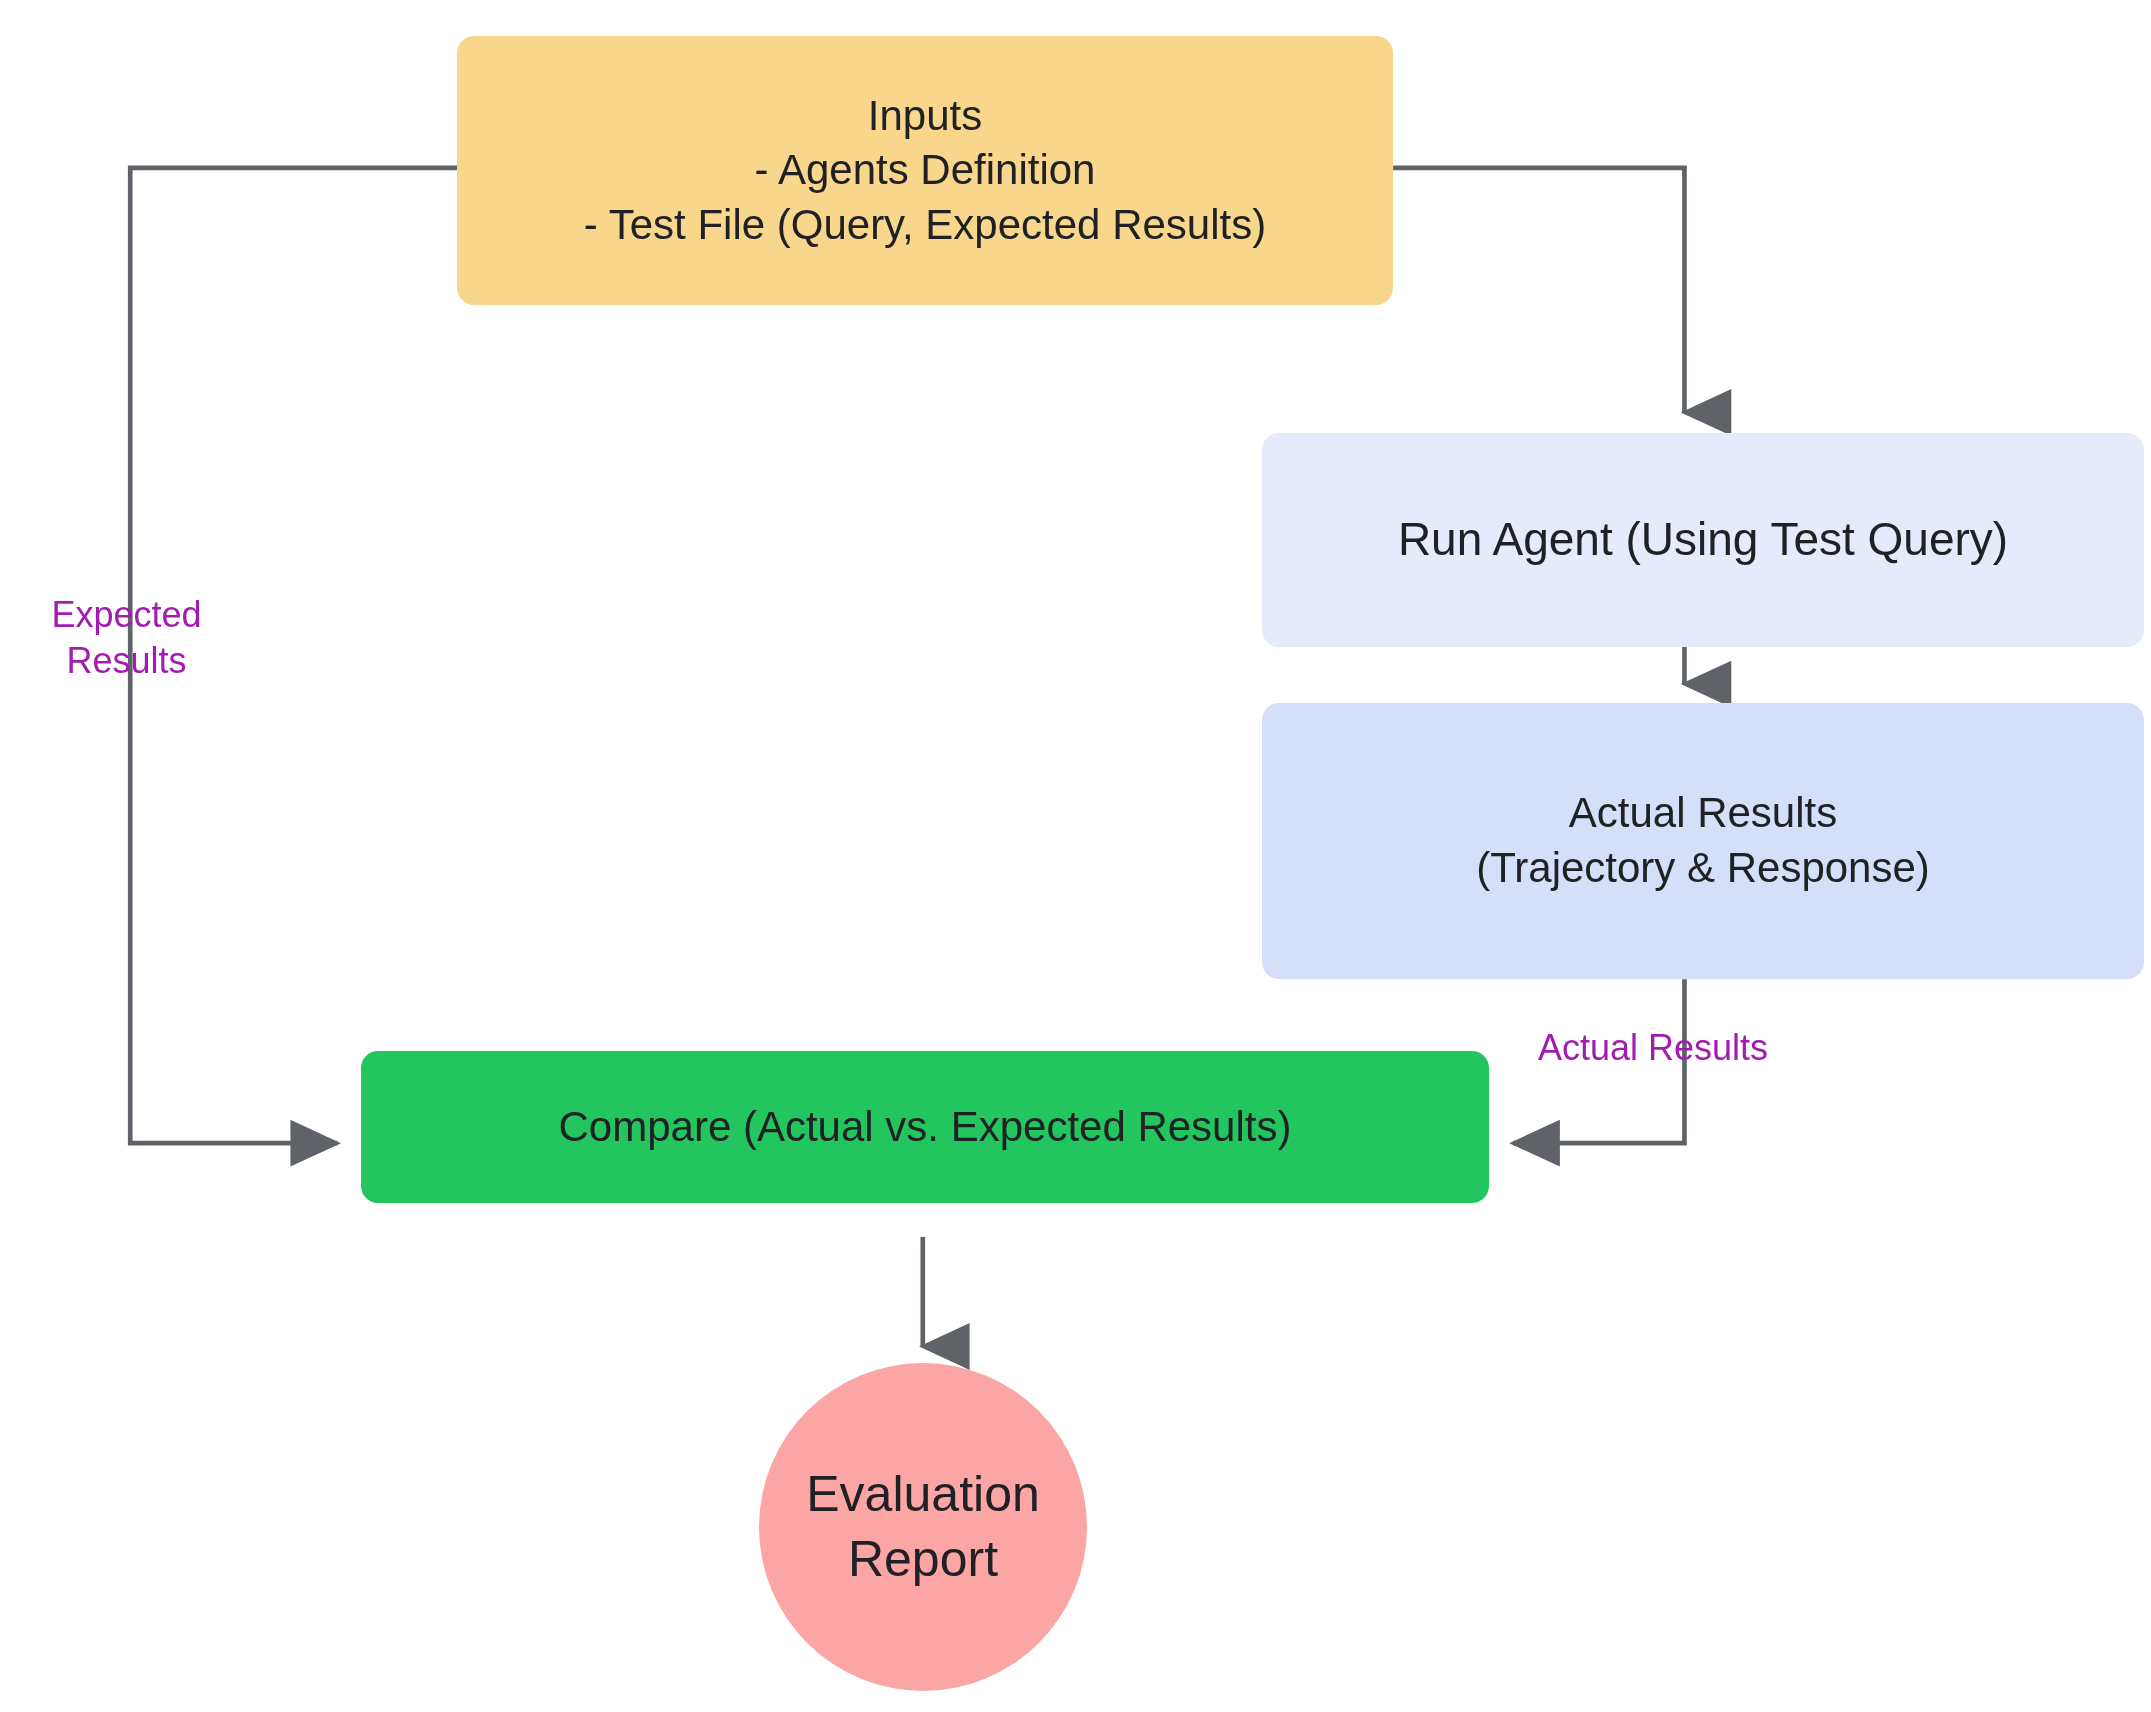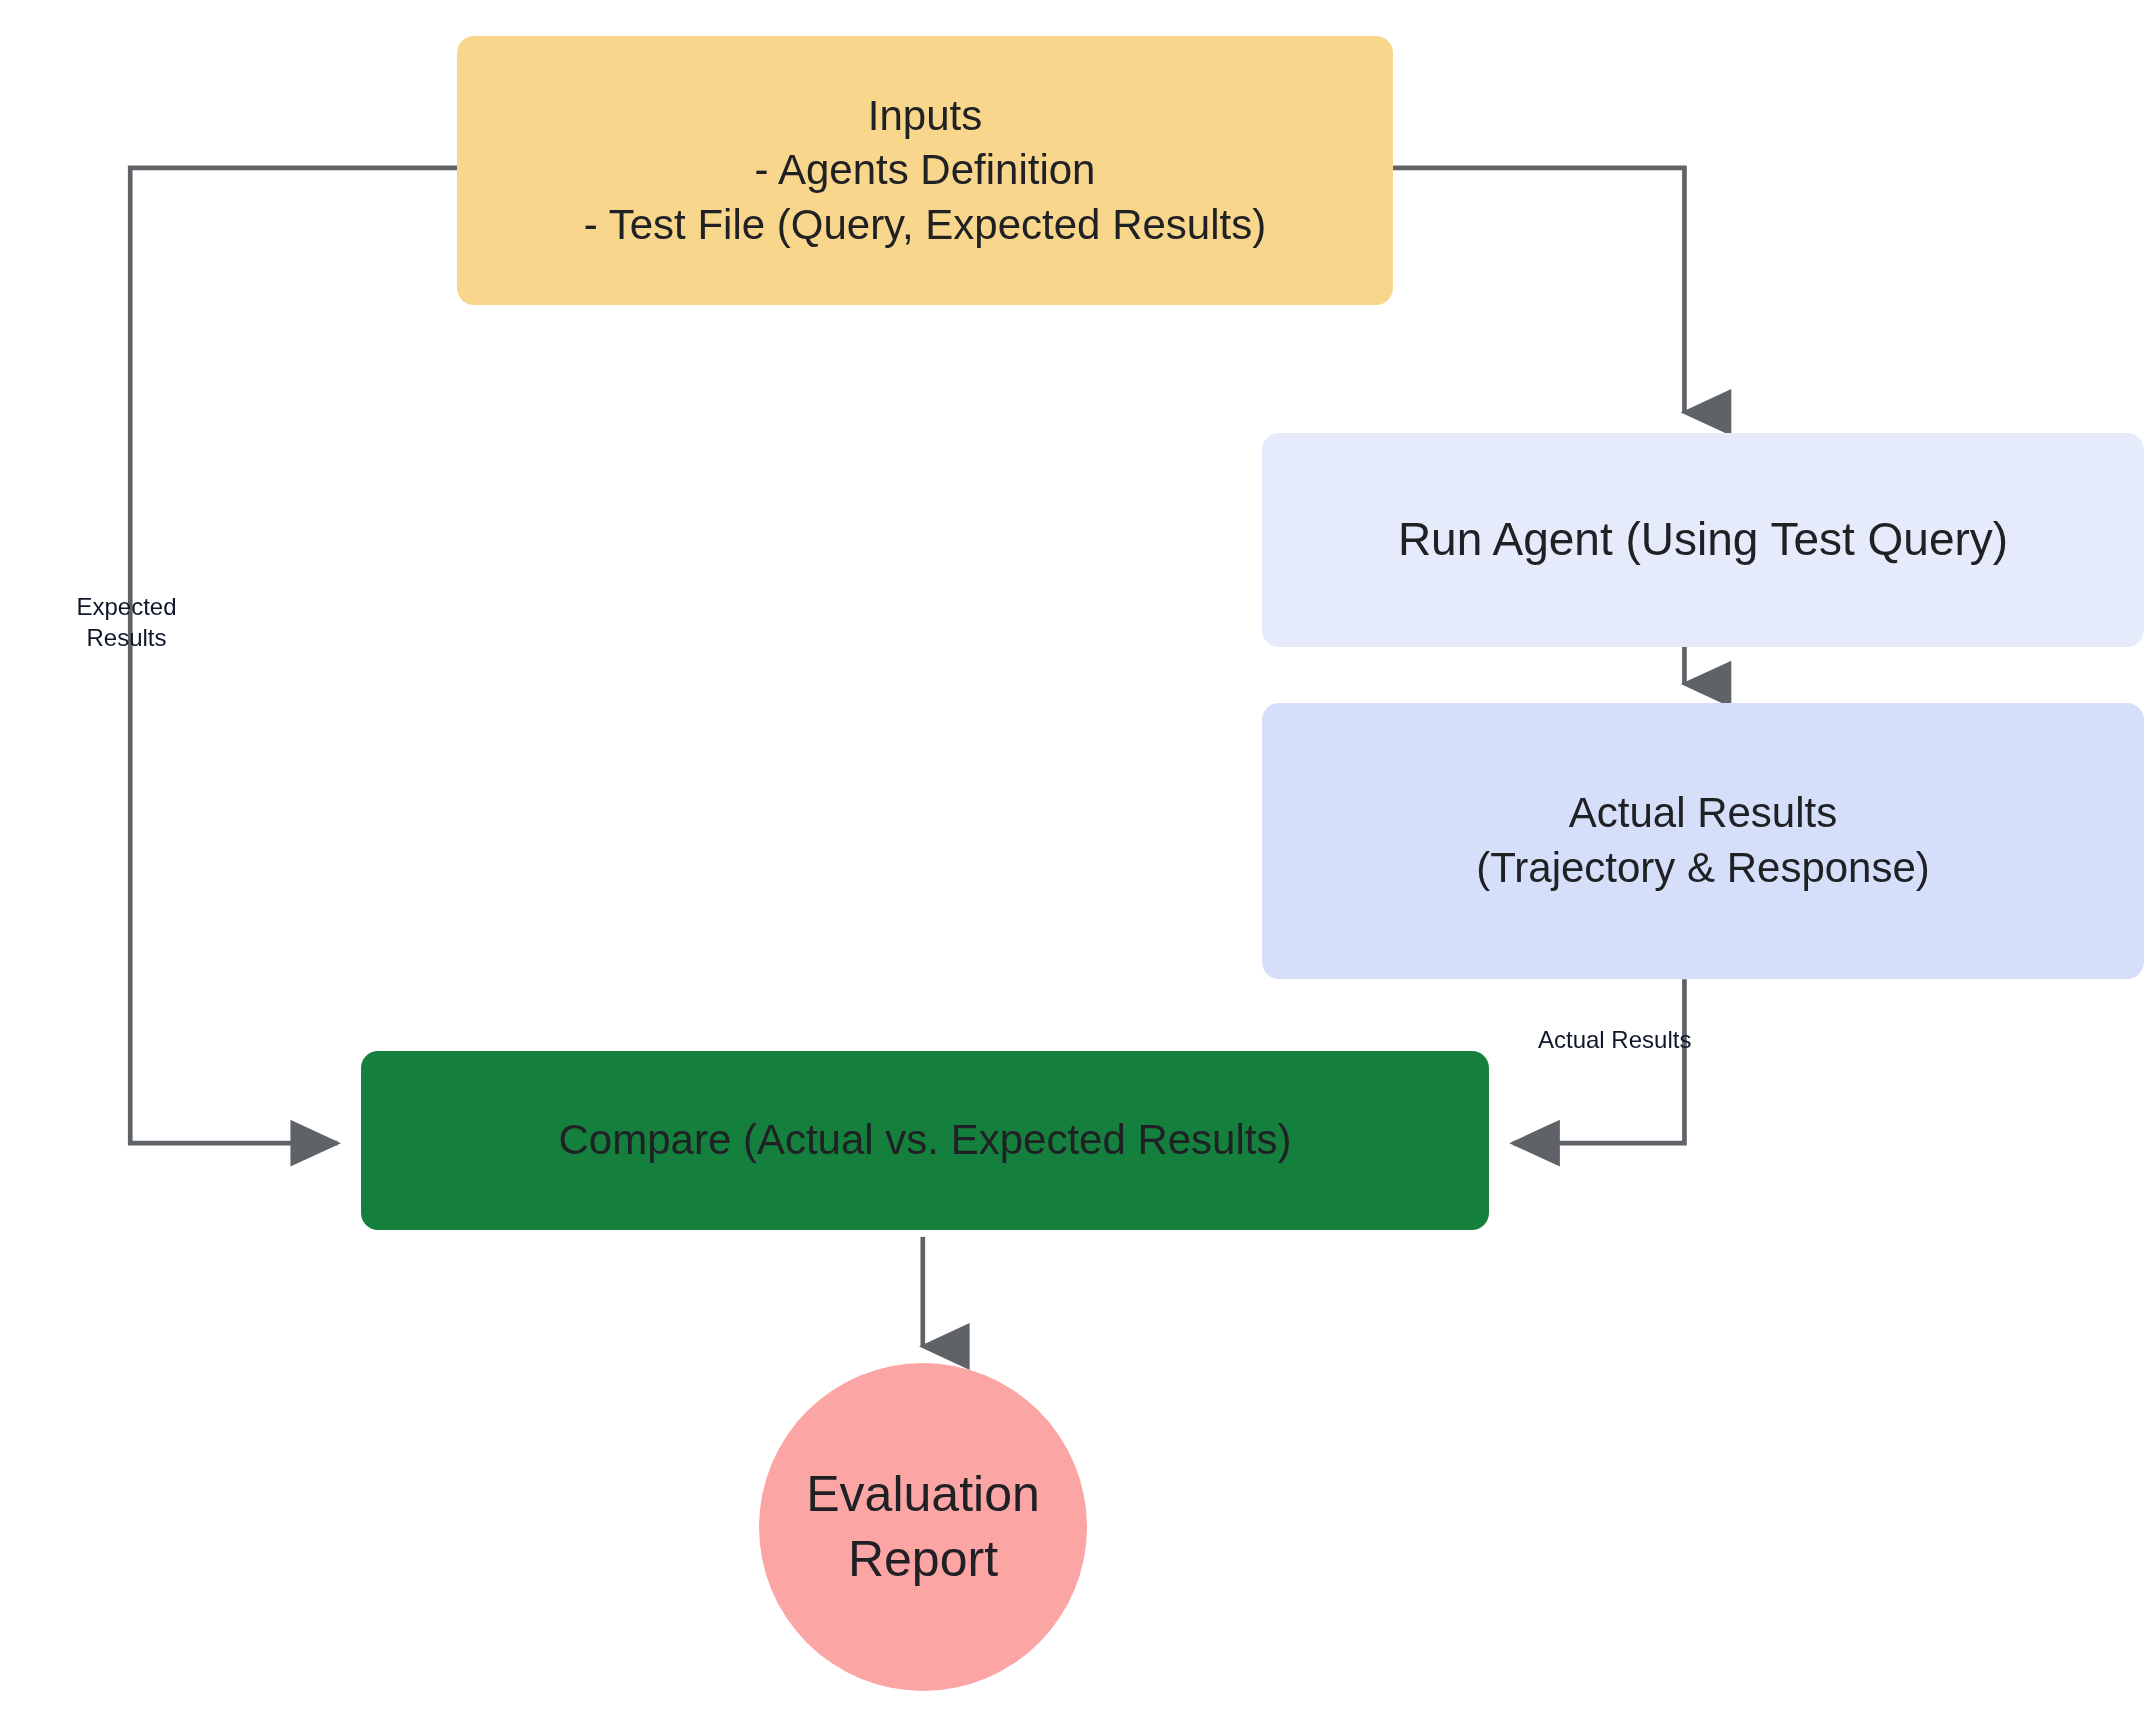--- a/index.html
+++ b/index.html
@@ -68,37 +68,37 @@
     width: 882px;
     height: 276px;
     background: #d5dffa;
     font-size: 42px;
   }
   
   #node-compare {
     left: 361px;
     top: 1051px;
     width: 1128px;
-    height: 179px;
-    background: #15803d;
+    height: 152px;
+    background: #22c55e;
     font-size: 42px;
   }
   
   #node-evaluation-report {
     left: 759px;
     top: 1363px;
     width: 328px;
     height: 328px;
     background: #fca5a5;
     font-size: 50px;
   }
   .edge-label {
     position: absolute;
-    color: #0f172a;
-    font-size: 24px;
+    color: #a21caf;
+    font-size: 36px;
     line-height: 1.28;
     white-space: pre-line;
     text-align: center;
   }
   #edge-label-expected-results {
     left: 19px;
     top: 592px;
     width: 215px;
   }
   #edge-label-actual-results {

